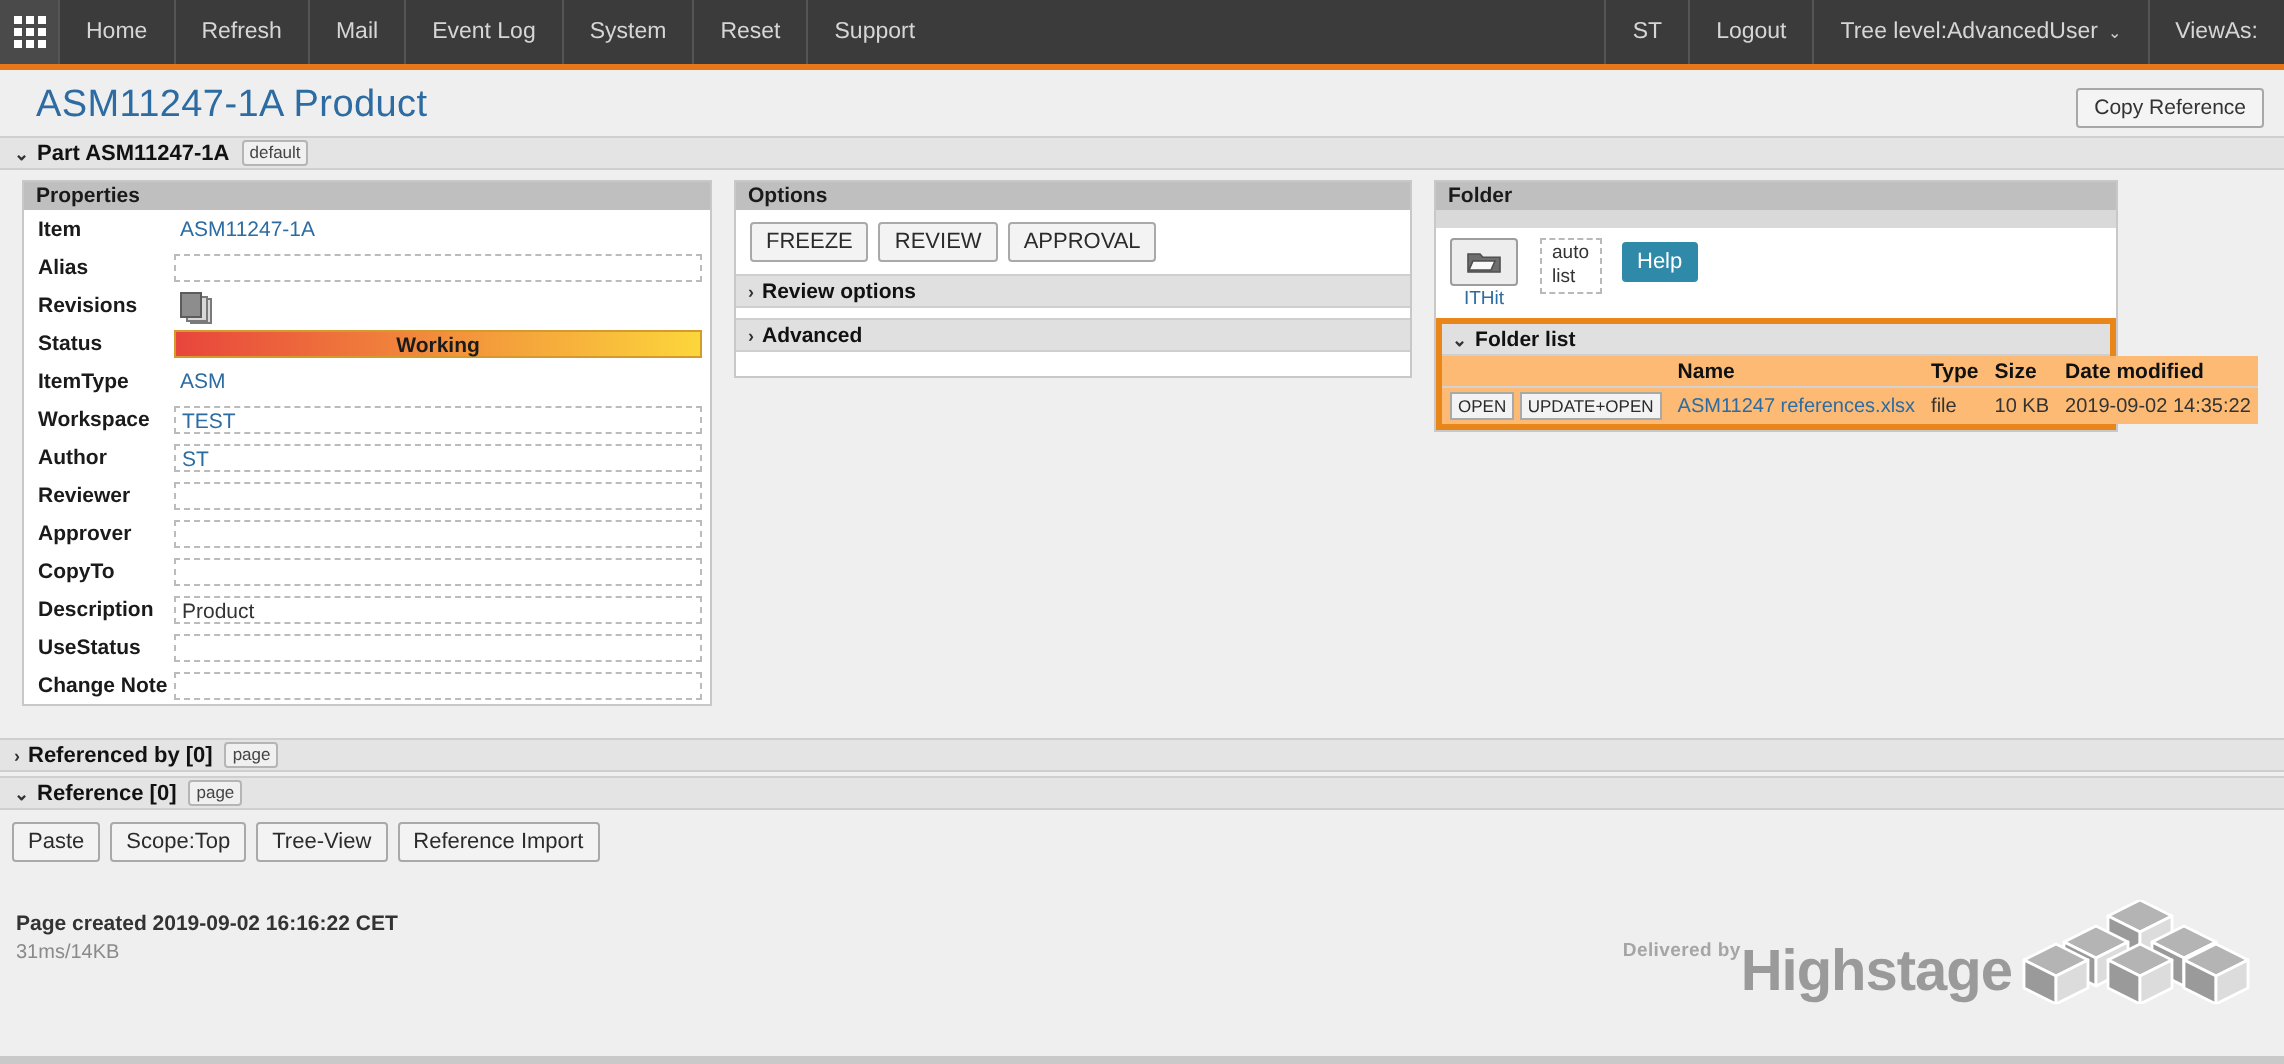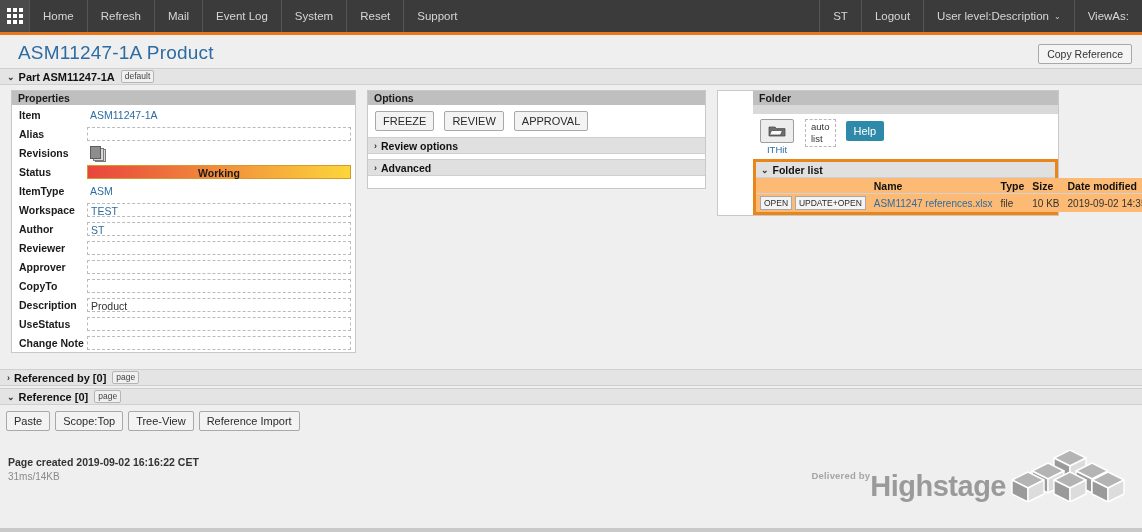--- a/index.html
+++ b/index.html
@@ -80,21 +80,21 @@
   .revicon span{position:absolute;width:9px;height:11px;border:1px solid #7a7a7a;background:#d8d8d8;}
   .revicon .s1{left:5px;top:3px;}
   .revicon .s2{left:3px;top:2px;}
   .revicon .s3{left:0px;top:0px;background:#8d8d8d;border-color:#5c5c5c;}
   .statusbar{
     height:14px;line-height:14px;text-align:center;font-weight:bold;font-size:10.5px;
     color:#1b1b1b;border:1px solid #d59a2a;box-sizing:border-box;
   }
 
   
-  .optbtns{display:flex;gap:10px;padding:6px 6px 6px 7px;}
+  .optbtns{display:flex;gap:5px;padding:6px 6px 6px 7px;}
   .btn{
     background:#f3f3f3;border:1px solid #a9a9a9;border-radius:2px;
     font-size:11px;padding:3px 7px;color:#2b2b2b;cursor:pointer;font-family:inherit;
   }
   .sub-head{
     background:#e0e0e0;border-top:1px solid #cfcfcf;border-bottom:1px solid #cfcfcf;
     height:15px;display:flex;align-items:center;padding-left:6px;
     font-weight:bold;font-size:10.5px;cursor:pointer;color:#111;
   }
   .sub-head + .sub-head{margin-top:5px;}
@@ -188,21 +188,21 @@
         </div>
     </div>
     <div class="nav-right">
       <div class="nav-item nav-sep">
           <span>ST</span>
         </div>
       <div class="nav-item nav-sep">
           <span>Logout</span>
         </div>
       <div class="nav-item nav-sep">
-        <span>User level:Description</span>
+        <span>Tree level:AdvancedUser</span>
         <span class="caret">⌄</span>
       </div>
       <div class="nav-item nav-sep">
           <span>ViewAs:</span>
         </div>
     </div>
   </div>
 
   <div class="titlebar">
     <div class="page-title">ASM11247-1A Product</div>
@@ -326,21 +326,21 @@
           <span>Review options</span>
         </div>
         <div class="sub-head">
           <span class="chev">›</span>
           <span>Advanced</span>
         </div>
         <div style="height:12px;"></div>
       </div>
     </div>
 
-    <div class="panel" style="width:342px;padding-left:35px;">
+    <div class="panel" style="width:342px;">
       <div class="panel-head">
         <span>Folder</span>
       </div>
       <div class="panel-body">
         <div class="folder-strip"></div>
         <div class="folder-tools">
           <div class="ithit">
             <div class="fbtn">
               <svg width="18" height="13" viewBox="0 0 18 13">
                 <path d="M1 2h6l1.4 1.6H17V11H1z" fill="#6e6e6e" stroke="#4f4f4f" stroke-width="0.8"></path>

